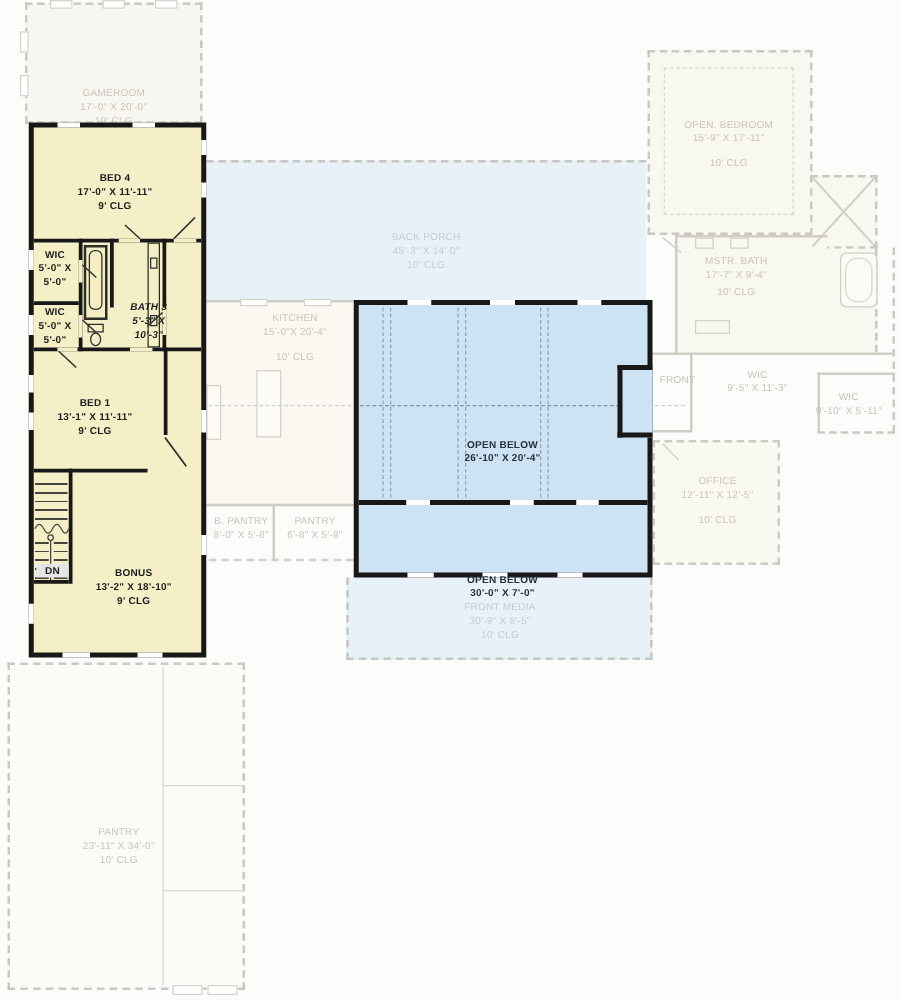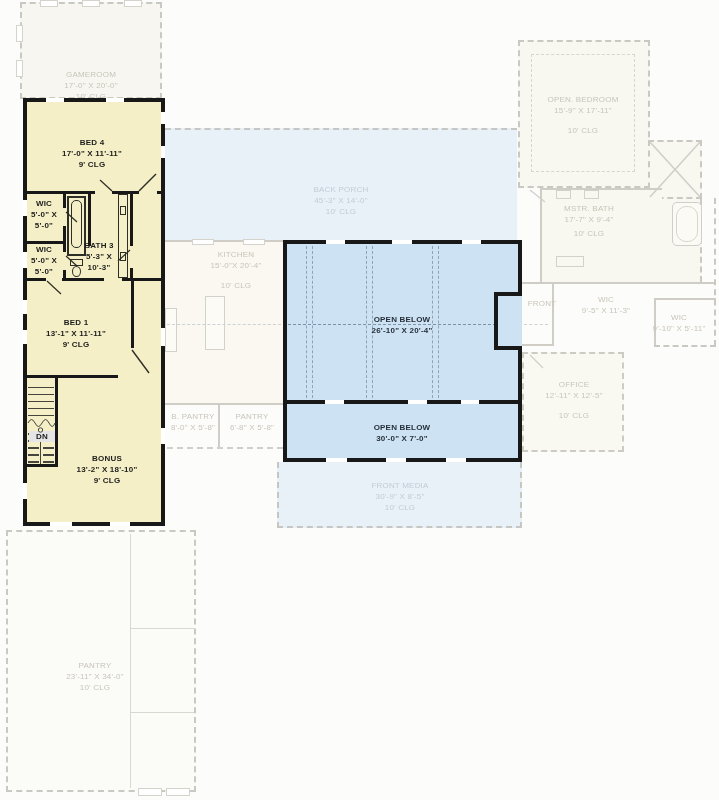--- a/index.html
+++ b/index.html
@@ -4,21 +4,21 @@
 <style>
   html,body{margin:0;padding:0;background:#ffffff;}
   .canvas{position:relative;width:719px;height:800px;background:#fcfcfa;overflow:hidden;
           font-family:"Liberation Sans",sans-serif;}
   .r{position:absolute;box-sizing:border-box;}
   .lbl{position:absolute;text-align:center;font-size:8px;line-height:11px;letter-spacing:.2px;}
   .lbl div{white-space:nowrap;}
   .hl{color:#1c1c1c;font-weight:bold;}
   .fade{color:#c8c5ba;}
   .pfade{color:#c2ccd5;}
-  .obl{color:#26303a;font-weight:bold;}
+  .obl{color:#26303a;font-weight:bold;margin-top:36px;}
   .wall{position:absolute;background:#181818;}
   .fw{position:absolute;background:#cfcdc6;}
   .win{position:absolute;background:#ffffff;}
   .gap9{margin-top:9px;}
   svg.overlay{position:absolute;left:0;top:0;pointer-events:none;}
 </style>
 </head>
 <body>
 
 <div class="canvas">
@@ -159,21 +159,21 @@
   <div class="win" style="left:104px;top:278px;width:18px;height:3px;background:#f4efc6;"></div>
   <div class="wall" style="left:131px;top:278px;width:3px;height:70px;"></div>
   <div class="wall" style="left:27px;top:375px;width:91px;height:3px;"></div>
   <div class="wall" style="left:55px;top:375px;width:3px;height:92px;"></div>
   <div class="wall" style="left:27px;top:464px;width:28px;height:3px;"></div>
 
   <div class="r" style="left:28px;top:381px;width:26px;height:38px;background:repeating-linear-gradient(to bottom,transparent 0,transparent 5.5px,#45453d 5.5px,#45453d 7px);"></div>
   <div class="r" style="left:28px;top:428px;width:11px;height:36px;background:repeating-linear-gradient(to bottom,transparent 0,transparent 5.5px,#45453d 5.5px,#45453d 7px);"></div>
   <div class="r" style="left:43px;top:428px;width:11px;height:36px;background:repeating-linear-gradient(to bottom,transparent 0,transparent 5.5px,#45453d 5.5px,#45453d 7px);"></div>
   <div class="r" style="left:40px;top:430px;width:1px;height:34px;background:#45453d;"></div>
-  <div class="lbl hl" style="left:29px;top:431px;width:26px;background:#e5e5e5;">
+  <div class="lbl hl" style="left:29px;top:451px;width:26px;background:#e5e5e5;">
       <div>DN</div>
     </div>
 
   <div class="r" style="left:67px;top:196px;width:19px;height:60px;border:2px solid #2e2e28;background:#f4efc6;"></div>
   <div class="r" style="left:71px;top:200px;width:11px;height:48px;border:1px solid #2e2e28;border-radius:5px;"></div>
   <div class="r" style="left:70px;top:259px;width:13px;height:7px;border:1px solid #2e2e28;"></div>
   <div class="r" style="left:72px;top:266px;width:9px;height:11px;border:1px solid #2e2e28;border-radius:50%;"></div>
   <div class="r" style="left:118px;top:194px;width:10px;height:84px;border:1px solid #2e2e28;"></div>
   <div class="r" style="left:120px;top:206px;width:6px;height:9px;border:1px solid #2e2e28;"></div>
   <div class="r" style="left:120px;top:252px;width:6px;height:9px;border:1px solid #2e2e28;"></div>
@@ -200,21 +200,21 @@
   <div class="lbl hl" style="left:26px;top:198px;width:36px;">
     <div>WIC</div>
     <div>5'-0" X</div>
     <div>5'-0"</div>
   </div>
   <div class="lbl hl" style="left:26px;top:244px;width:36px;">
     <div>WIC</div>
     <div>5'-0" X</div>
     <div>5'-0"</div>
   </div>
-  <div class="lbl hl" style="left:74px;top:240px;width:50px;">
+  <div class="lbl hl" style="left:94px;top:240px;width:50px;font-style:italic;">
     <div>BATH 3</div>
     <div>5'-3" X</div>
     <div>10'-3"</div>
   </div>
   <div class="lbl hl" style="left:26px;top:317px;width:100px;">
     <div>BED 1</div>
     <div>13'-1" X 11'-11"</div>
     <div>9' CLG</div>
   </div>
   <div class="lbl hl" style="left:57px;top:453px;width:100px;">

